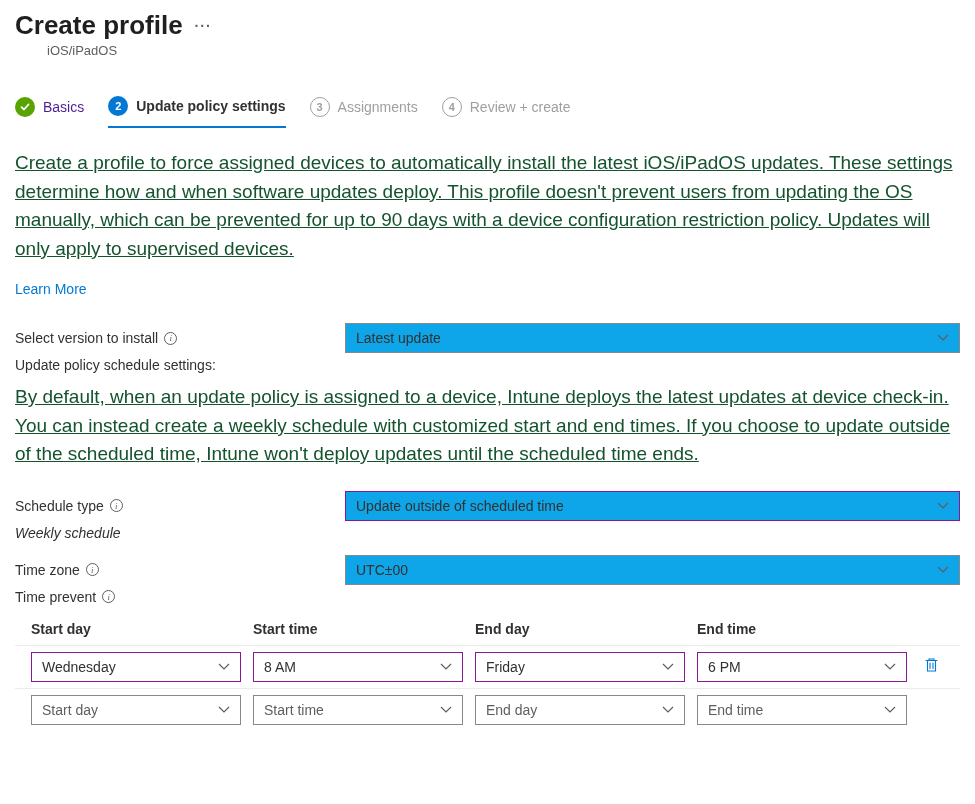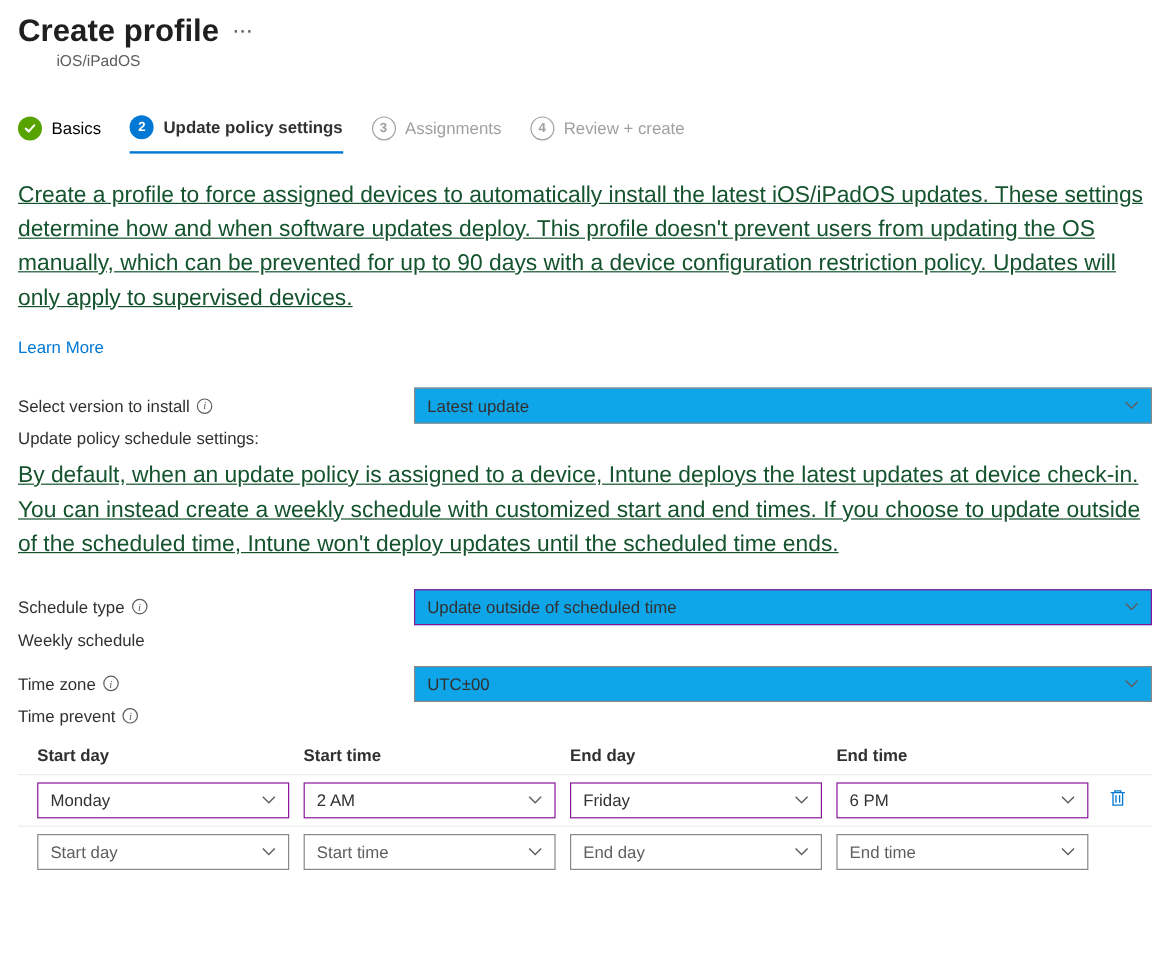--- a/index.html
+++ b/index.html
@@ -46,21 +46,21 @@
     .tab {
       display: flex;
       align-items: center;
       gap: 8px;
       padding: 6px 0 10px 0;
       cursor: pointer;
       font-size: 14px;
       color: #605e5c;
     }
     .tab.completed {
-      color: #000000;
+      color: #4c1d95;
     }
     .tab.active {
       color: #323130;
       font-weight: 600;
       border-bottom: 2px solid #0078d4;
     }
     .tab.disabled {
       color: #a19f9d;
     }
     .tab-number {
@@ -294,21 +294,21 @@
       <span>Update outside of scheduled time</span>
       <span class="chevron">
         <svg width="12" height="8" viewBox="0 0 12 8">
             <path d="M1 1 L6 6 L11 1" stroke="#605e5c" stroke-width="1.2" fill="none"></path>
           </svg>
       </span>
     </div>
   </div>
 </div>
 
-<div class="section-heading" style="margin-bottom:14px;">Weekly schedule</div>
+<div class="section-heading" style="margin-bottom:14px;font-style:italic;">Weekly schedule</div>
 
 <div class="form-row">
   <div class="form-label">
     <span>Time zone</span>
     <span class="info-icon">i</span>
   </div>
   <div class="select-wrap">
     <div class="select-box">
       <span>UTC±00</span>
       <span class="chevron">
@@ -329,31 +329,31 @@
   <div class="schedule-header">
     <div>Start day</div>
     <div>Start time</div>
     <div>End day</div>
     <div class="col-last">End time</div>
   </div>
 
   <div class="schedule-row">
     <div class="cell">
       <div class="small-select highlighted">
-        <span>Monday</span>
+        <span>Wednesday</span>
         <span class="chevron">
           <svg width="12" height="8" viewBox="0 0 12 8">
               <path d="M1 1 L6 6 L11 1" stroke="#605e5c" stroke-width="1.2" fill="none"></path>
             </svg>
         </span>
       </div>
     </div>
     <div class="cell">
       <div class="small-select highlighted">
-        <span>2 AM</span>
+        <span>8 AM</span>
         <span class="chevron">
           <svg width="12" height="8" viewBox="0 0 12 8">
               <path d="M1 1 L6 6 L11 1" stroke="#605e5c" stroke-width="1.2" fill="none"></path>
             </svg>
         </span>
       </div>
     </div>
     <div class="cell">
       <div class="small-select highlighted">
         <span>Friday</span>

